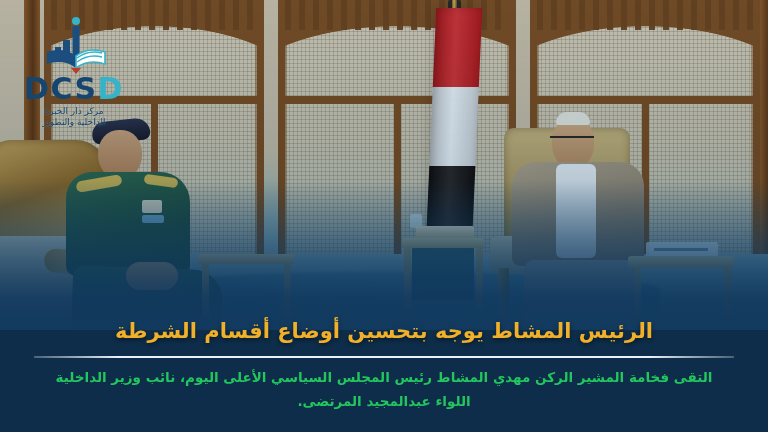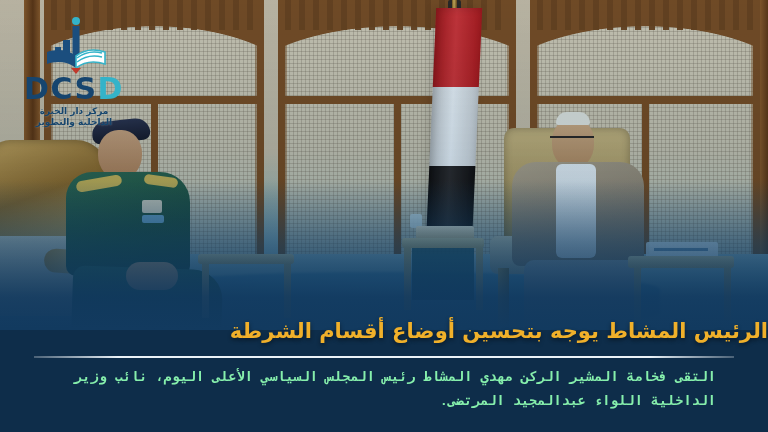--- a/index.html
+++ b/index.html
@@ -139,33 +139,33 @@
 
   
   .logo{position:absolute;left:14px;top:16px;width:120px;height:112px;}
   .logo .mark{position:absolute;left:22px;top:0;width:80px;height:60px;}
   .logo .dcsd{position:absolute;left:0;top:58px;width:120px;text-align:center;
     font-size:30px;font-weight:bold;letter-spacing:1.5px;line-height:1;
     font-family:"DejaVu Sans","Liberation Sans",sans-serif;}
   .logo .dcsd .a{color:#16456f;}
   .logo .dcsd .b{color:#34b3c9;}
   .logo .ar{position:absolute;left:0;top:90px;width:120px;text-align:center;color:#15456d;
-    font-size:9px;font-weight:bold;line-height:1.25;text-shadow:0 0 2px rgba(255,255,255,.35);}
+    font-size:9px;font-weight:normal;line-height:1.25;text-shadow:0 0 2px rgba(255,255,255,.35);}
 
   
   .headline{
-    position:absolute;left:0;top:318px;width:768px;text-align:right;
+    position:absolute;left:0;top:318px;width:768px;text-align:center;
     color:#F0B02A;font-size:21px;font-weight:bold;line-height:1.25;
     text-shadow:0 2px 4px rgba(0,0,0,.45);
   }
   .rule{position:absolute;left:34px;top:356px;width:700px;height:2px;
     background:linear-gradient(90deg,rgba(255,255,255,.25),#eaf2f8 12%,#eaf2f8 88%,rgba(255,255,255,.25));}
   .sub{
-    position:absolute;left:52px;top:366px;width:664px;
-    color:#86efac;font-size:13.5px;font-weight:bold;line-height:1.75;font-family:Liberation Mono, monospace;
+    position:absolute;left:52px;top:366px;width:664px;text-align:center;
+    color:#22c55e;font-size:13.5px;font-weight:bold;line-height:1.75;
   }
 </style>
 </head>
 <body>
 
 <div class="card">
 
   <div class="photo">
     <div class="wall"></div>
 

